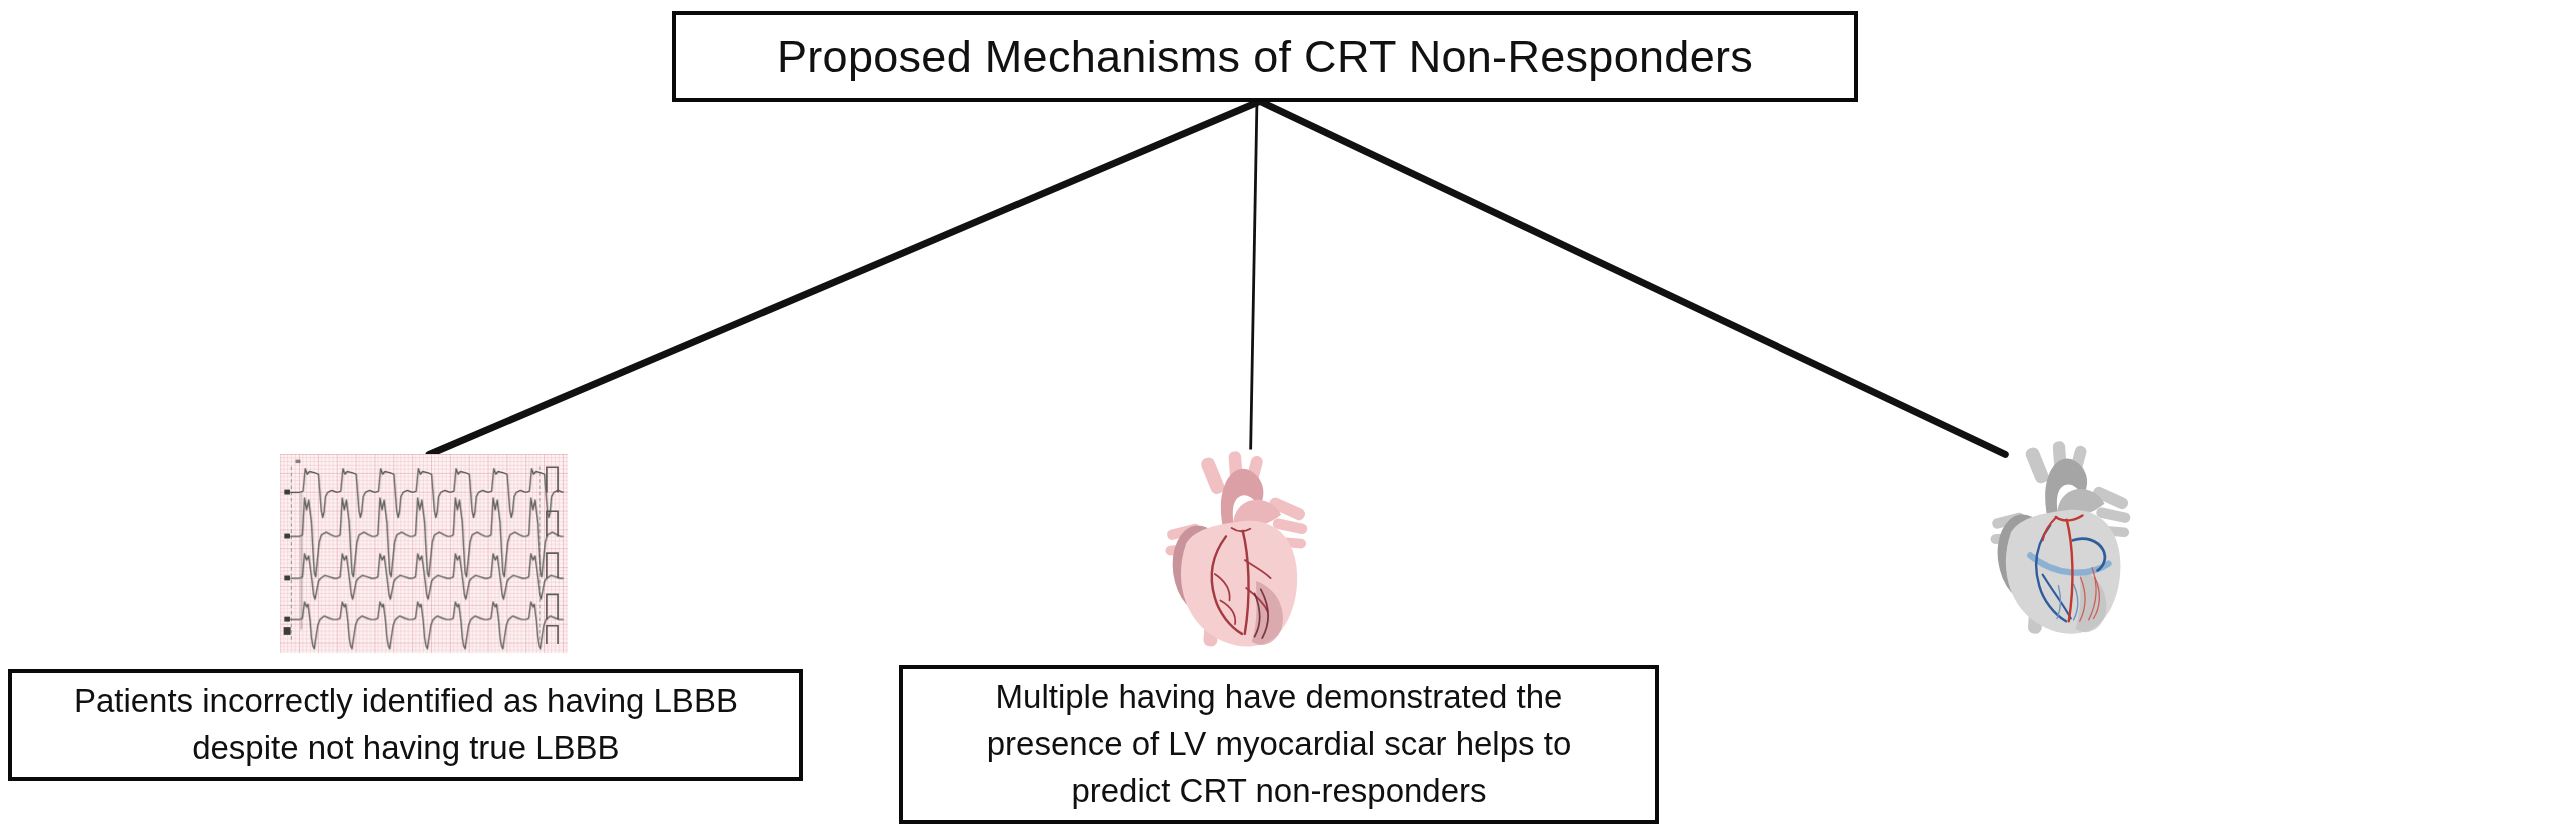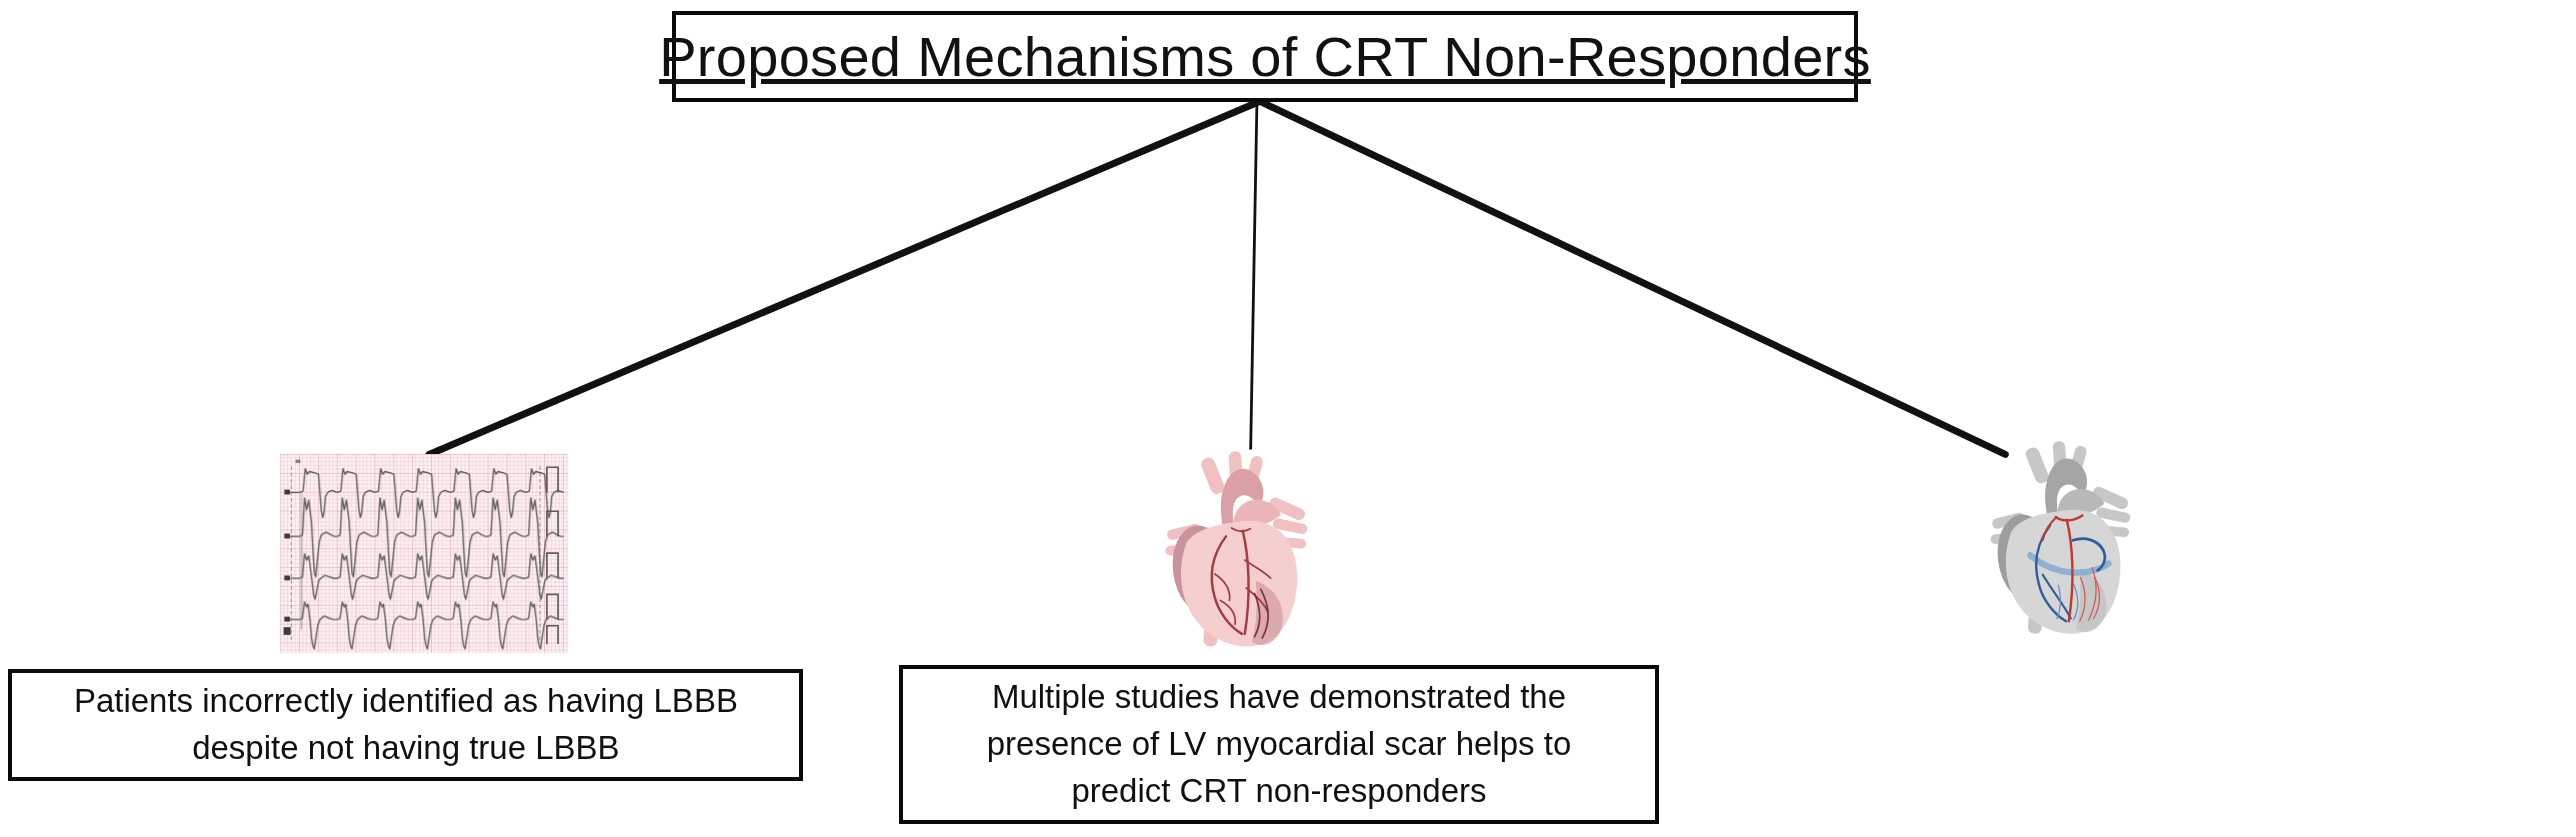--- a/index.html
+++ b/index.html
@@ -12,21 +12,21 @@
   }
   .title-box{
     position:absolute;
     left:672px;top:11.2px;width:1186px;height:91px;
     border:4.2px solid #0a0a0a;
     box-sizing:border-box;
     background:#ffffff;
     display:flex;align-items:center;justify-content:center;
   }
   .title-box span{
-    font-size:56px;color:#111;letter-spacing:0.3px;white-space:nowrap;text-decoration:underline;
+    font-size:45px;color:#111;letter-spacing:0.3px;white-space:nowrap;
   }
   .connectors{position:absolute;left:0;top:0;width:2576px;height:837px;}
   .figure{position:absolute;}
   .caption-box{
     position:absolute;
     border:4.2px solid #0a0a0a;
     box-sizing:border-box;
     background:#ffffff;
     display:flex;align-items:center;justify-content:center;
     text-align:center;
@@ -209,20 +209,20 @@
       </g>
     </svg>
   </div>
 
   <div class="caption-box" id="caption-lbbb">
     <div class="caption">Patients incorrectly identified as having LBBB
 despite not having true LBBB</div>
   </div>
 
   <div class="caption-box" id="caption-scar">
-    <div class="caption">Multiple studies have demonstrated the
+    <div class="caption">Multiple having have demonstrated the
 presence of LV  myocardial scar helps to
 predict CRT non-responders</div>
   </div>
 
 
 </div>
 
 
 </body></html>

